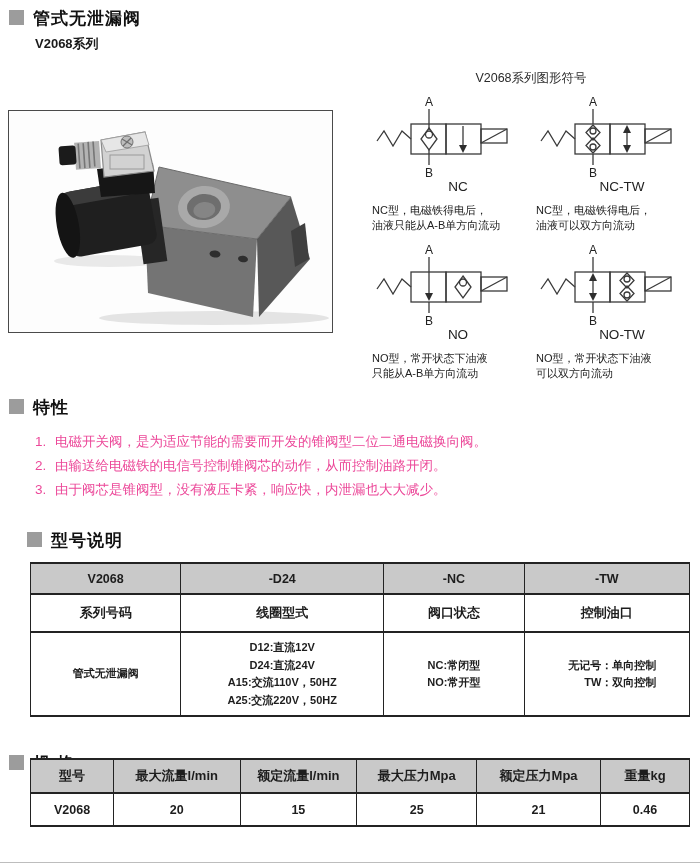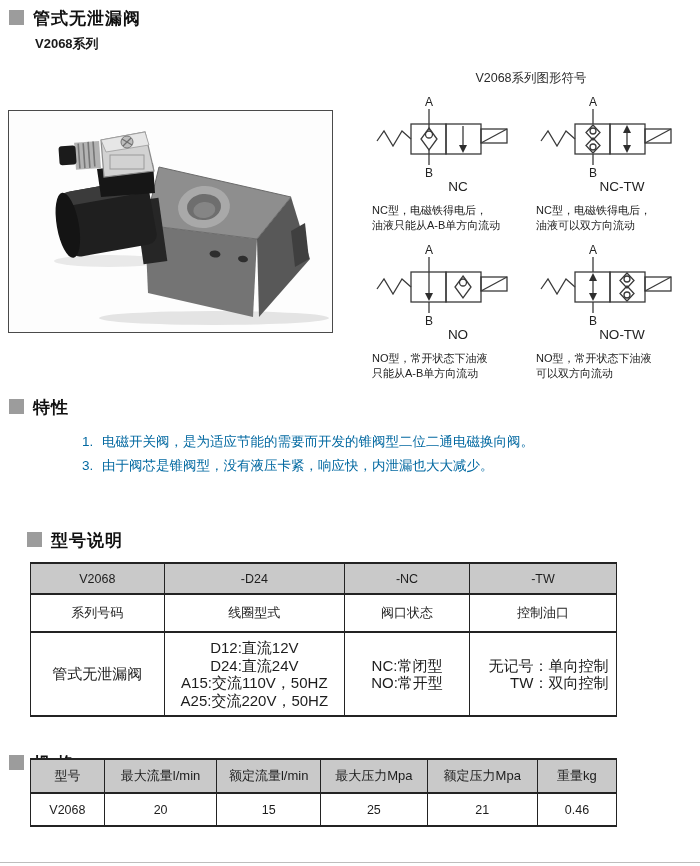--- a/index.html
+++ b/index.html
@@ -32,39 +32,39 @@
   .sym-cell svg { display:block; }
   .sym-desc { font-size:11px; line-height:15px; color:#222; margin-top:10px; }
   .sym-line { stroke:#3a3a3a; stroke-width:1.3; fill:none; }
   .sym-fill { fill:#2e2e2e; stroke:none; }
   .sym-text { font-family:"Liberation Sans","DejaVu Sans",sans-serif; font-size:12px; fill:#222; }
   .sym-label { font-size:13.5px; fill:#222; }
 
   
   #features { position:absolute; left:9px; top:396px; width:675px; }
   #features .feat-list { margin-top:11px; margin-left:26px; }
-  .feat { font-size:13.5px; line-height:24px; color:#0369a1;margin-left:47px; }
+  .feat { font-size:13.5px; line-height:24px; color:#ec4899; }
   .feat-num { display:inline-block; width:20px; }
 
   
-  table { border-collapse:collapse; table-layout:fixed; width:587px; }
+  table { border-collapse:collapse; table-layout:fixed; width:660px;font-weight:bold; }
   td {
     border-left:1px solid var(--border,#222); border-right:1px solid var(--border,#222);
     border-top:2px solid var(--border,#222); border-bottom:2px solid var(--border,#222);
     text-align:center; vertical-align:middle; color:#1d1d1d;
   }
   .tbl-wrap { position:absolute; left:30px; }
   .hdr-cell { background:var(--header-bg,#c9c9c9); font-size:12.5px; }
 
   
   #model-heading { position:absolute; left:27px; top:529px; }
   #model-table-wrap { top:562px; }
   #model-table .row-header td { height:31px; }
   #model-table .row-label td { height:38px; font-size:13px; }
-  #model-table .row-detail td { height:84px; font-size:15px; line-height:17.5px; }
+  #model-table .row-detail td { height:84px; font-size:11px; line-height:17.5px; }
   .ctrl-grid { display:inline-grid; grid-template-columns:auto auto; line-height:17.5px;margin-left:11px; }
   .ctrl-label { text-align:right; }
   .ctrl-value { text-align:center; }
 
   
   #spec-heading { position:absolute; left:9px; top:752px; }
   #spec-table-wrap { top:758px; }
   #spec-table .row-header td { height:34px; font-size:13px; }
   #spec-table .row-data td { height:33px; font-size:12.5px; }
 
@@ -259,20 +259,21 @@
 
   </div>
 </div>
 
 <div id="features">
   <div>
     <span class="sq"></span><span class="heading">特性</span>
   </div>
   <div class="feat-list">
     <div class="feat"><span class="feat-num">1.</span><span>电磁开关阀，是为适应节能的需要而开发的锥阀型二位二通电磁换向阀。</span></div>
+    <div class="feat"><span class="feat-num">2.</span><span>由输送给电磁铁的电信号控制锥阀芯的动作，从而控制油路开闭。</span></div>
     <div class="feat"><span class="feat-num">3.</span><span>由于阀芯是锥阀型，没有液压卡紧，响应快，内泄漏也大大减少。</span></div>
   </div>
 </div>
 
 <div id="model-heading">
   <span class="sq"></span><span class="heading">型号说明</span>
 </div>
 <div class="tbl-wrap" id="model-table-wrap">
   <table id="model-table">
     <colgroup>

